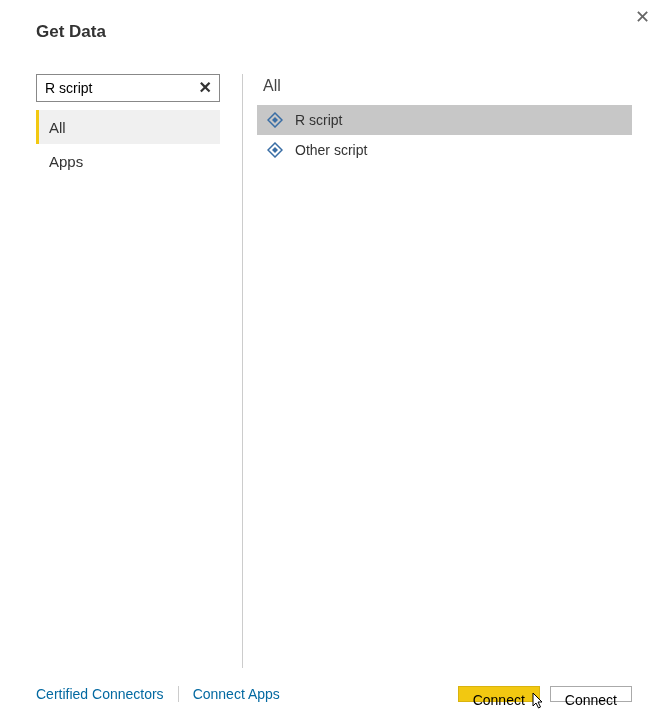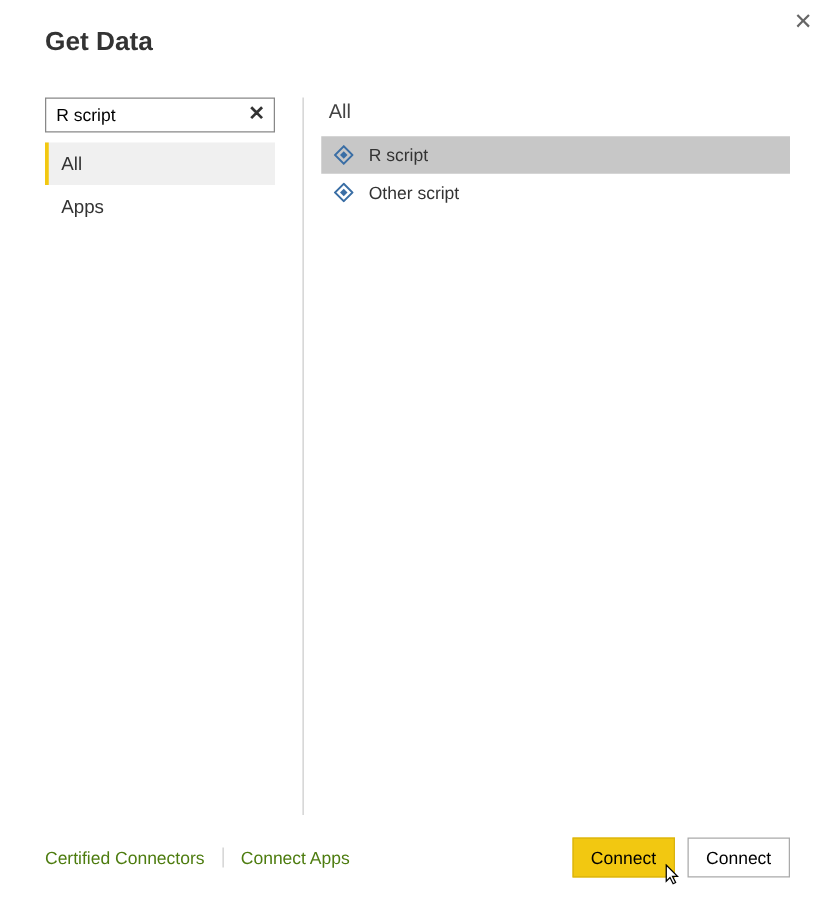--- a/index.html
+++ b/index.html
@@ -32,21 +32,21 @@
       color: #666;
       cursor: pointer;
       background: none;
       border: none;
       line-height: 1;
     }
     .header {
       padding: 22px 0 20px 36px;
     }
     .header h1 {
-      font-size: 21px;
+      font-size: 17px;
       font-weight: 600;
       color: #333;
     }
     .body {
       flex: 1;
       display: flex;
       padding: 0 32px 0 36px;
       min-height: 0;
       margin-top: 12px;
     }
@@ -150,39 +150,39 @@
       align-items: center;
       padding: 18px 32px 24px 36px;
       gap: 0;
     }
     .footer-links {
       display: flex;
       align-items: center;
       gap: 0;
     }
     .footer-link {
-      color: #4d7c0f;
+      color: #0369a1;
       font-size: 14px;
       cursor: pointer;
     }
     .footer-sep {
       width: 1px;
       height: 16px;
       background: #ccc;
       margin: 0 14px;
     }
     .footer-spacer {
       flex: 1;
     }
     .footer-buttons {
       display: flex;
       gap: 10px;
     }
     .btn {
-      height: 32px;
+      height: 16px;
       padding: 0 14px;
       font-size: 14px;
       font-family: inherit;
       border: 1px solid #aaa;
       background: #fff;
       cursor: pointer;
       line-height: 26px;
     }
     .btn-primary {
       background: #f2c811;

